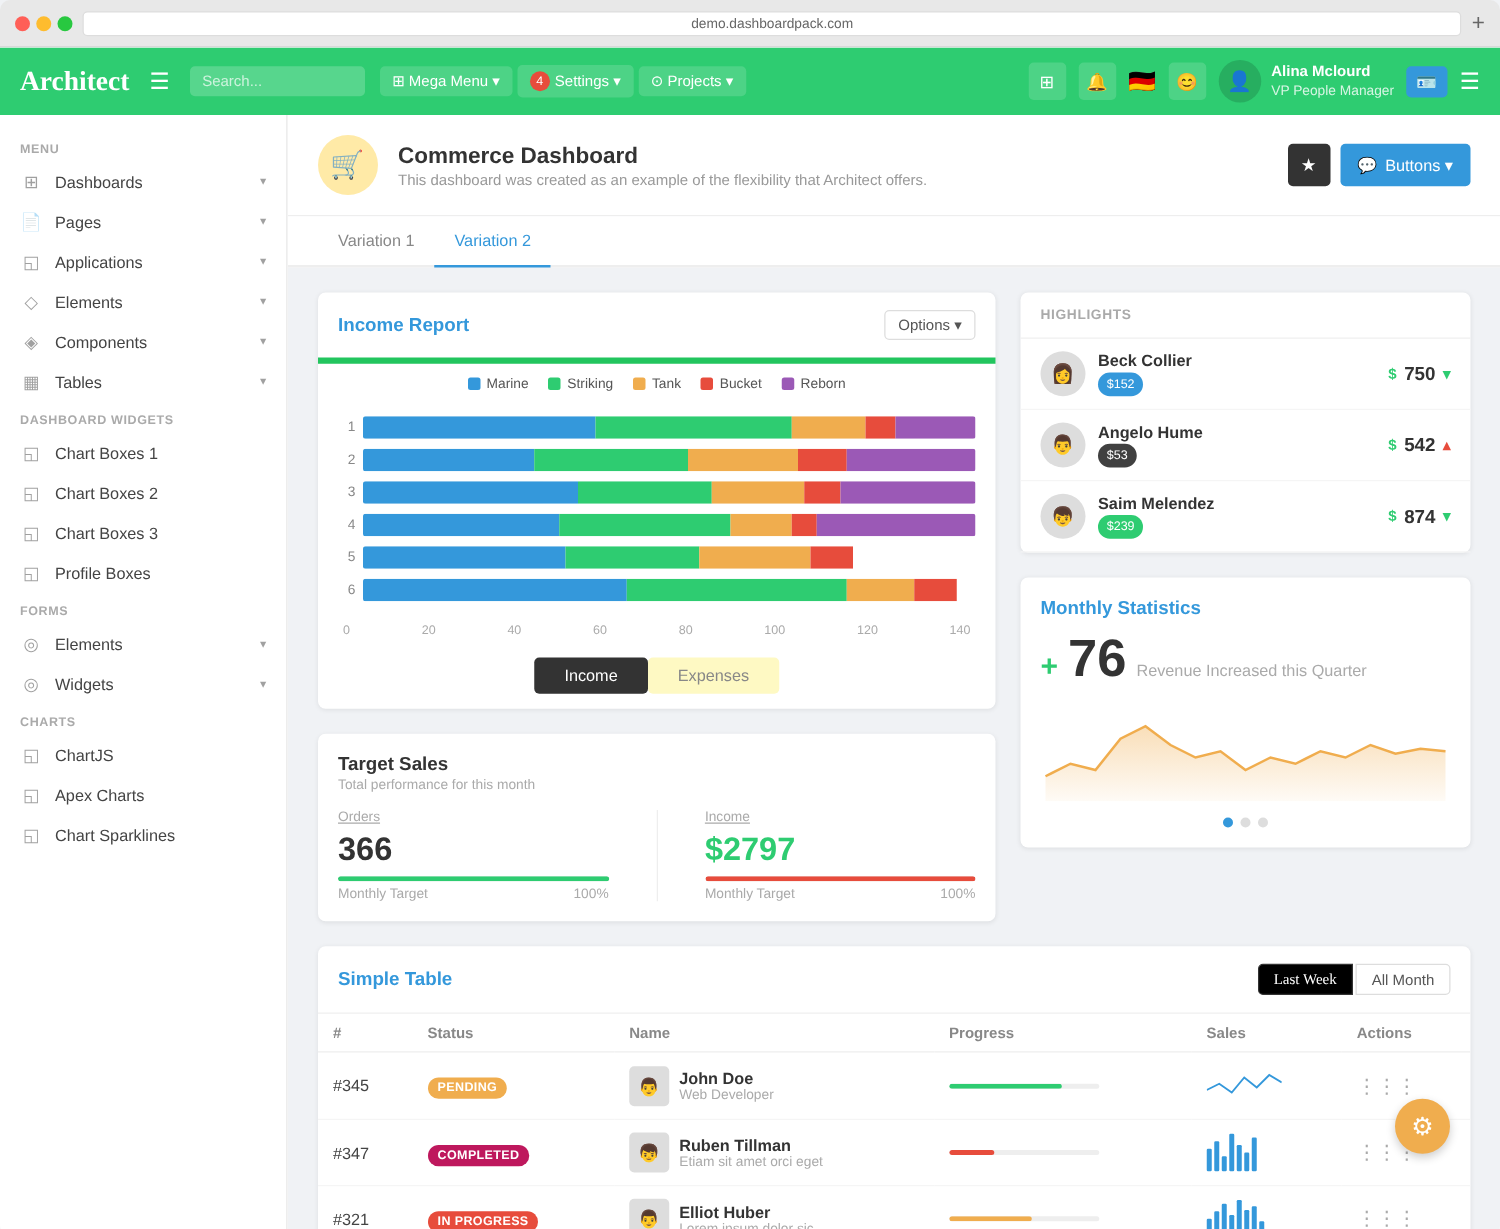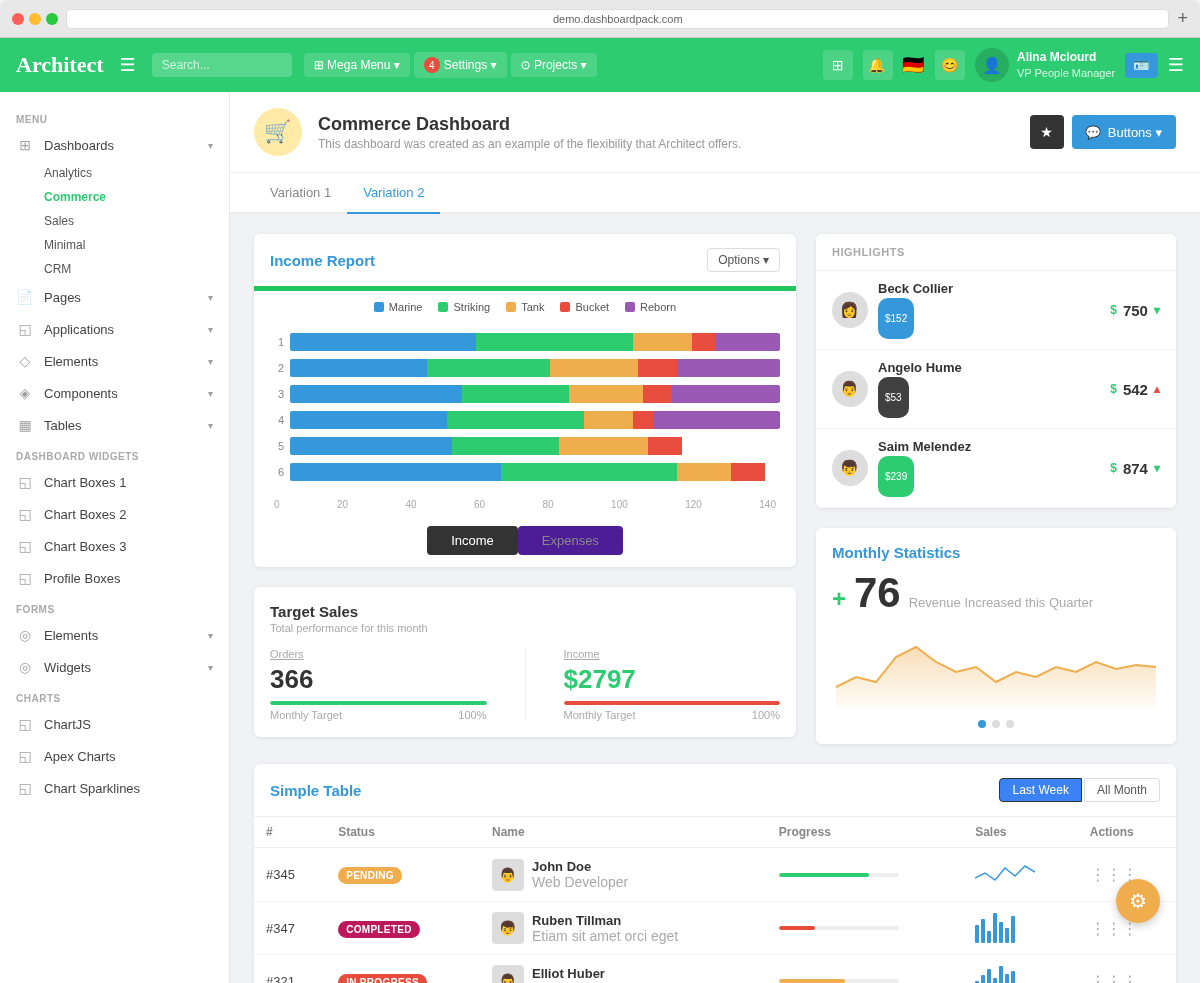--- a/index.html
+++ b/index.html
@@ -349,21 +349,21 @@
       padding: 12px;
     }
     .toggle-btn {
       padding: 7px 24px;
       border: none;
       cursor: pointer;
       font-size: 13px;
       font-weight: 500;
     }
     .toggle-btn.active { background: #333; color: white; border-radius: 4px; }
-    .toggle-btn.inactive { background: #4c1d95; color: #888; border-radius: 4px; }
+    .toggle-btn.inactive { background: #fef9c3; color: #888; border-radius: 4px; }
 
     
     .target-sales { padding: 16px; }
     .target-title { font-size: 15px; font-weight: 600; color: #333; }
     .target-subtitle { font-size: 11px; color: #aaa; margin-top: 2px; }
     .target-metrics {
       display: flex;
       gap: 30px;
       margin-top: 14px;
     }
@@ -410,21 +410,21 @@
       display: flex;
       align-items: center;
       justify-content: center;
       font-size: 15px;
       flex-shrink: 0;
     }
     .hi-info { flex: 1; }
     .hi-name { font-size: 13px; font-weight: 600; color: #333; }
     .hi-badge {
       display: inline-block;
-      padding: 15px 7px;
+      padding: 4px 7px;
       border-radius: 10px;
       font-size: 10px;
       color: white;
       margin-top: 2px;
       text-align: right;
     }
     .hi-amount {
       font-size: 15px;
       font-weight: 600;
       color: #333;
@@ -481,21 +481,21 @@
     .table-title { font-size: 15px; font-weight: 600; color: #3498db; }
     .time-toggle { display: flex; gap: 2px; }
     .time-btn {
       padding: 4px 12px;
       border: 1px solid #ddd;
       background: white;
       cursor: pointer;
       font-size: 12px;
       color: #555;
     }
-    .time-btn.active { background: #3b82f6; color: white; border-color: #333; }
+    .time-btn.active { background: #000000; color: white; border-color: #333; font-family: Liberation Serif, serif; }
     .time-btn:first-child { border-radius: 4px 0 0 4px; }
     .time-btn:last-child { border-radius: 0 4px 4px 0; }
 
     table { width: 100%; border-collapse: collapse; }
     th {
       padding: 8px 12px;
       text-align: left;
       font-size: 12px;
       color: #888;
       font-weight: 600;
@@ -524,21 +524,21 @@
       width: 32px;
       height: 32px;
       border-radius: 4px;
       background: #ddd;
       display: flex;
       align-items: center;
       justify-content: center;
       font-size: 14px;
     }
     .person-name { font-weight: 600; font-size: 13px; color: #333; }
-    .person-role { font-size: 14px; color: #aaa; }
+    .person-role { font-size: 11px; color: #aaa; }
 
     .progress-bar {
       height: 4px;
       background: #eee;
       border-radius: 2px;
       width: 120px;
       overflow: hidden;
     }
     .progress-fill { height: 100%; border-radius: 2px; }
 
@@ -619,27 +619,20 @@
 
   <div class="main-layout">
 
     <aside class="sidebar">
       <div class="sidebar-section-label">MENU</div>
 
       <div class="sidebar-item">
         <span class="si-icon">⊞</span>
         <span class="si-label">Dashboards</span>
         <span class="si-arrow">▾</span>
-      </div>
-      <div class="sidebar-sub">
-        <div class="sidebar-sub-item">Analytics</div>
-        <div class="sidebar-sub-item active-sub">Commerce</div>
-        <div class="sidebar-sub-item">Sales</div>
-        <div class="sidebar-sub-item">Minimal</div>
-        <div class="sidebar-sub-item">CRM</div>
       </div>
 
       <div class="sidebar-item">
         <span class="si-icon">📄</span>
         <span class="si-label">Pages</span>
         <span class="si-arrow">▾</span>
       </div>
 
       <div class="sidebar-item">
         <span class="si-icon">◱</span>

